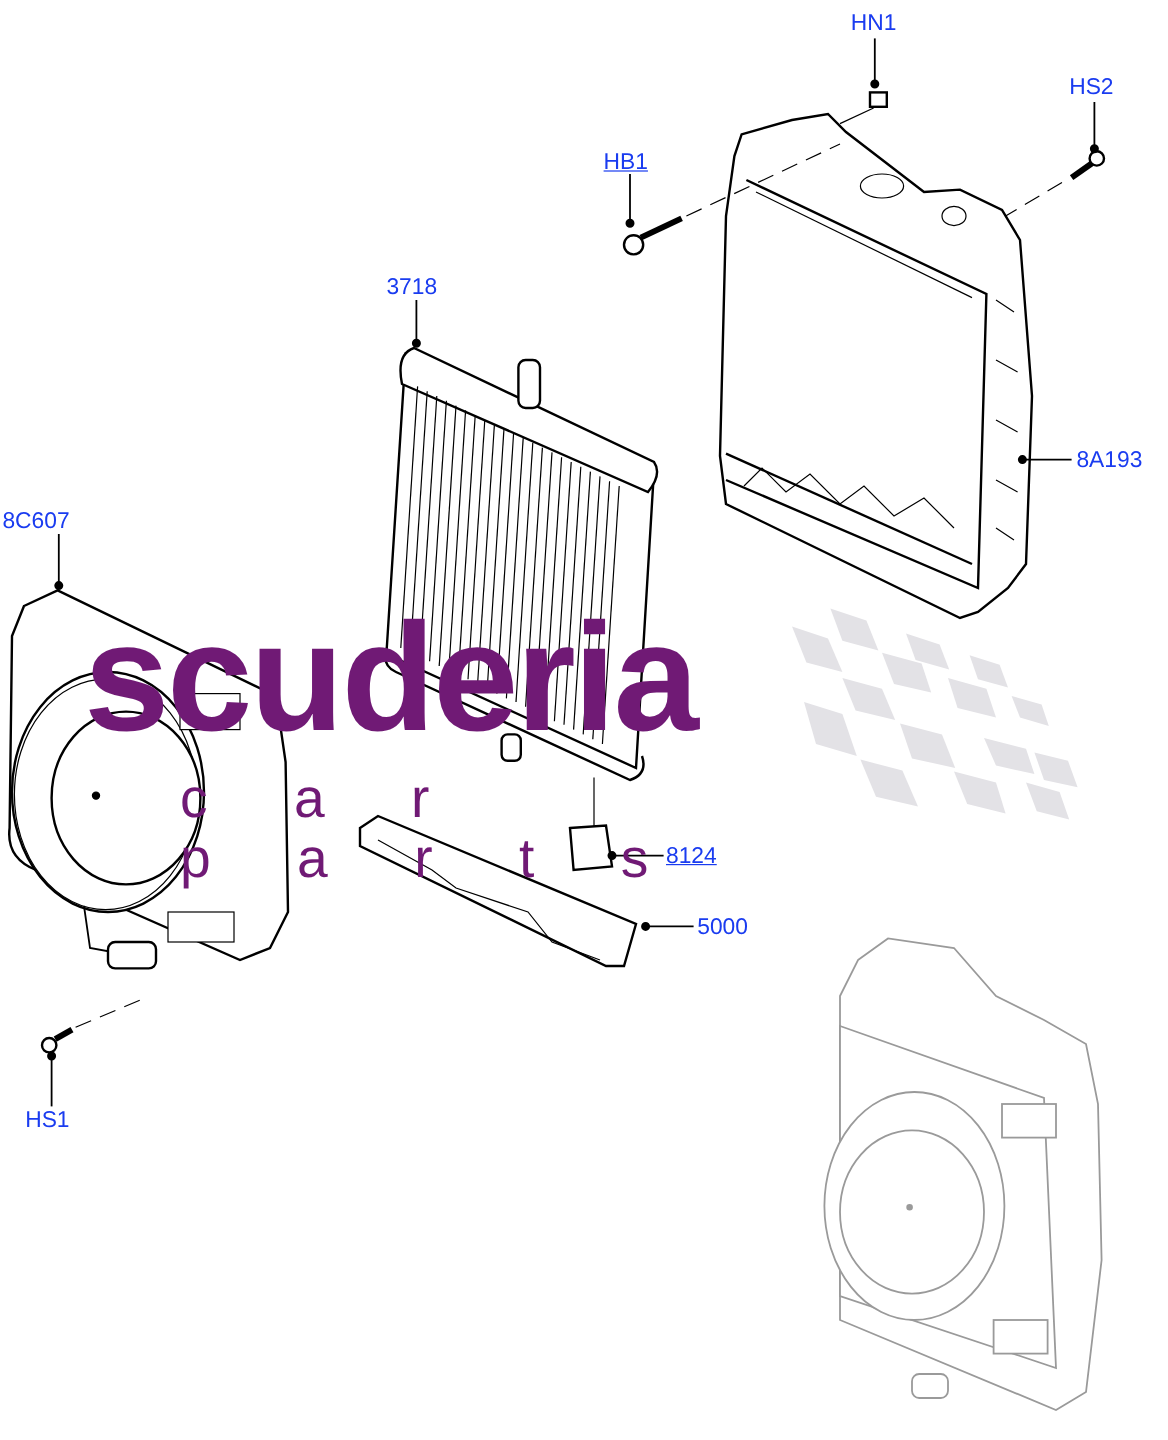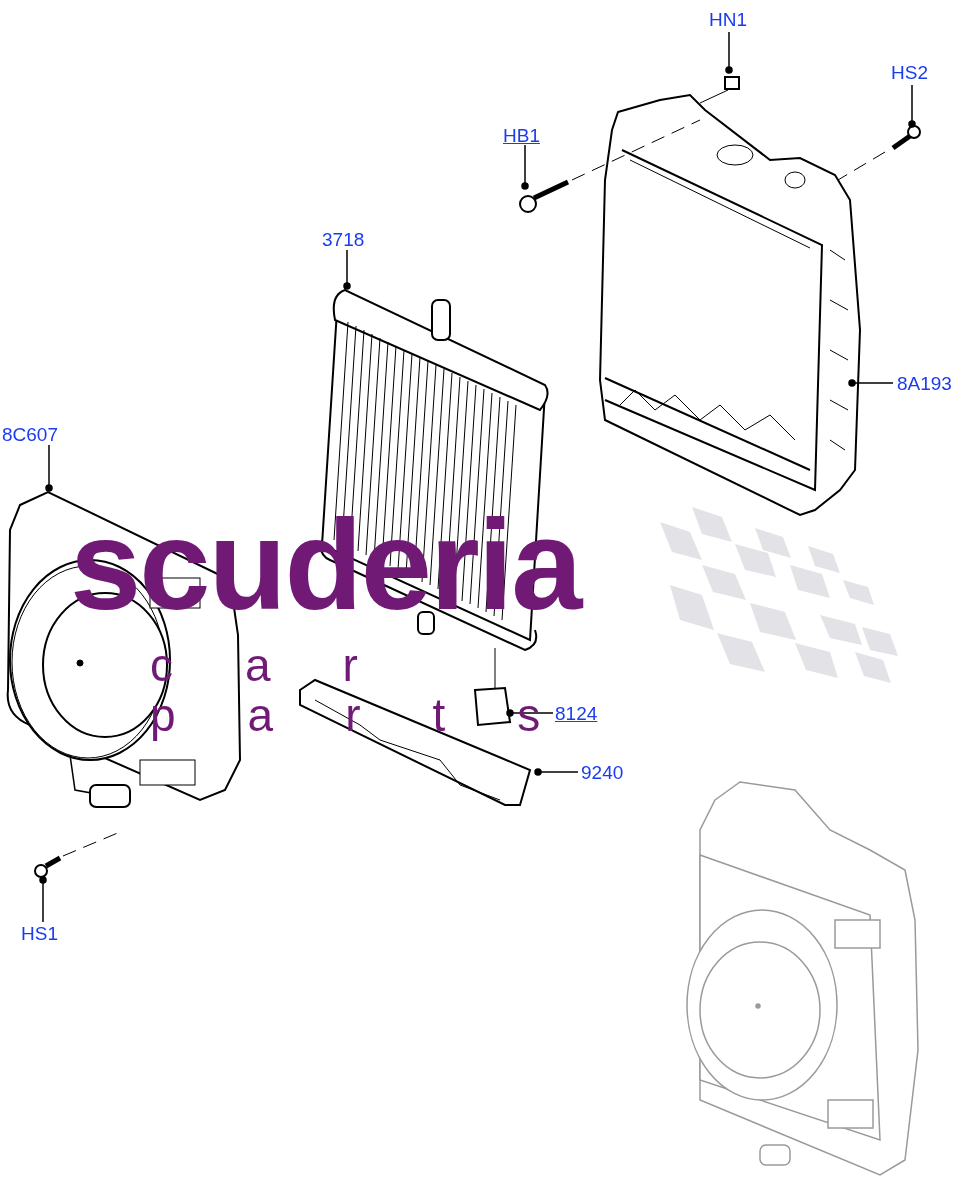--- a/index.html
+++ b/index.html
@@ -156,14 +156,14 @@
 <div class="wm-main">scuderia</div>
 <div class="wm-sub">car parts</div>
 
 <div class="label" style="left:709px; top:10px;">HN1</div>
 <div class="label" style="left:891px; top:63px;">HS2</div>
 <div class="label" style="left:503px; top:126px;text-decoration:underline;">HB1</div>
 <div class="label" style="left:322px; top:230px;">3718</div>
 <div class="label" style="left:897px; top:374px;">8A193</div>
 <div class="label" style="left:2px; top:425px;">8C607</div>
 <div class="label" style="left:555px; top:704px;text-decoration:underline;">8124</div>
-<div class="label" style="left:581px; top:763px;">9240</div>
+<div class="label" style="left:581px; top:763px;">5000</div>
 <div class="label" style="left:21px; top:924px;">HS1</div>
 
 </body></html>

